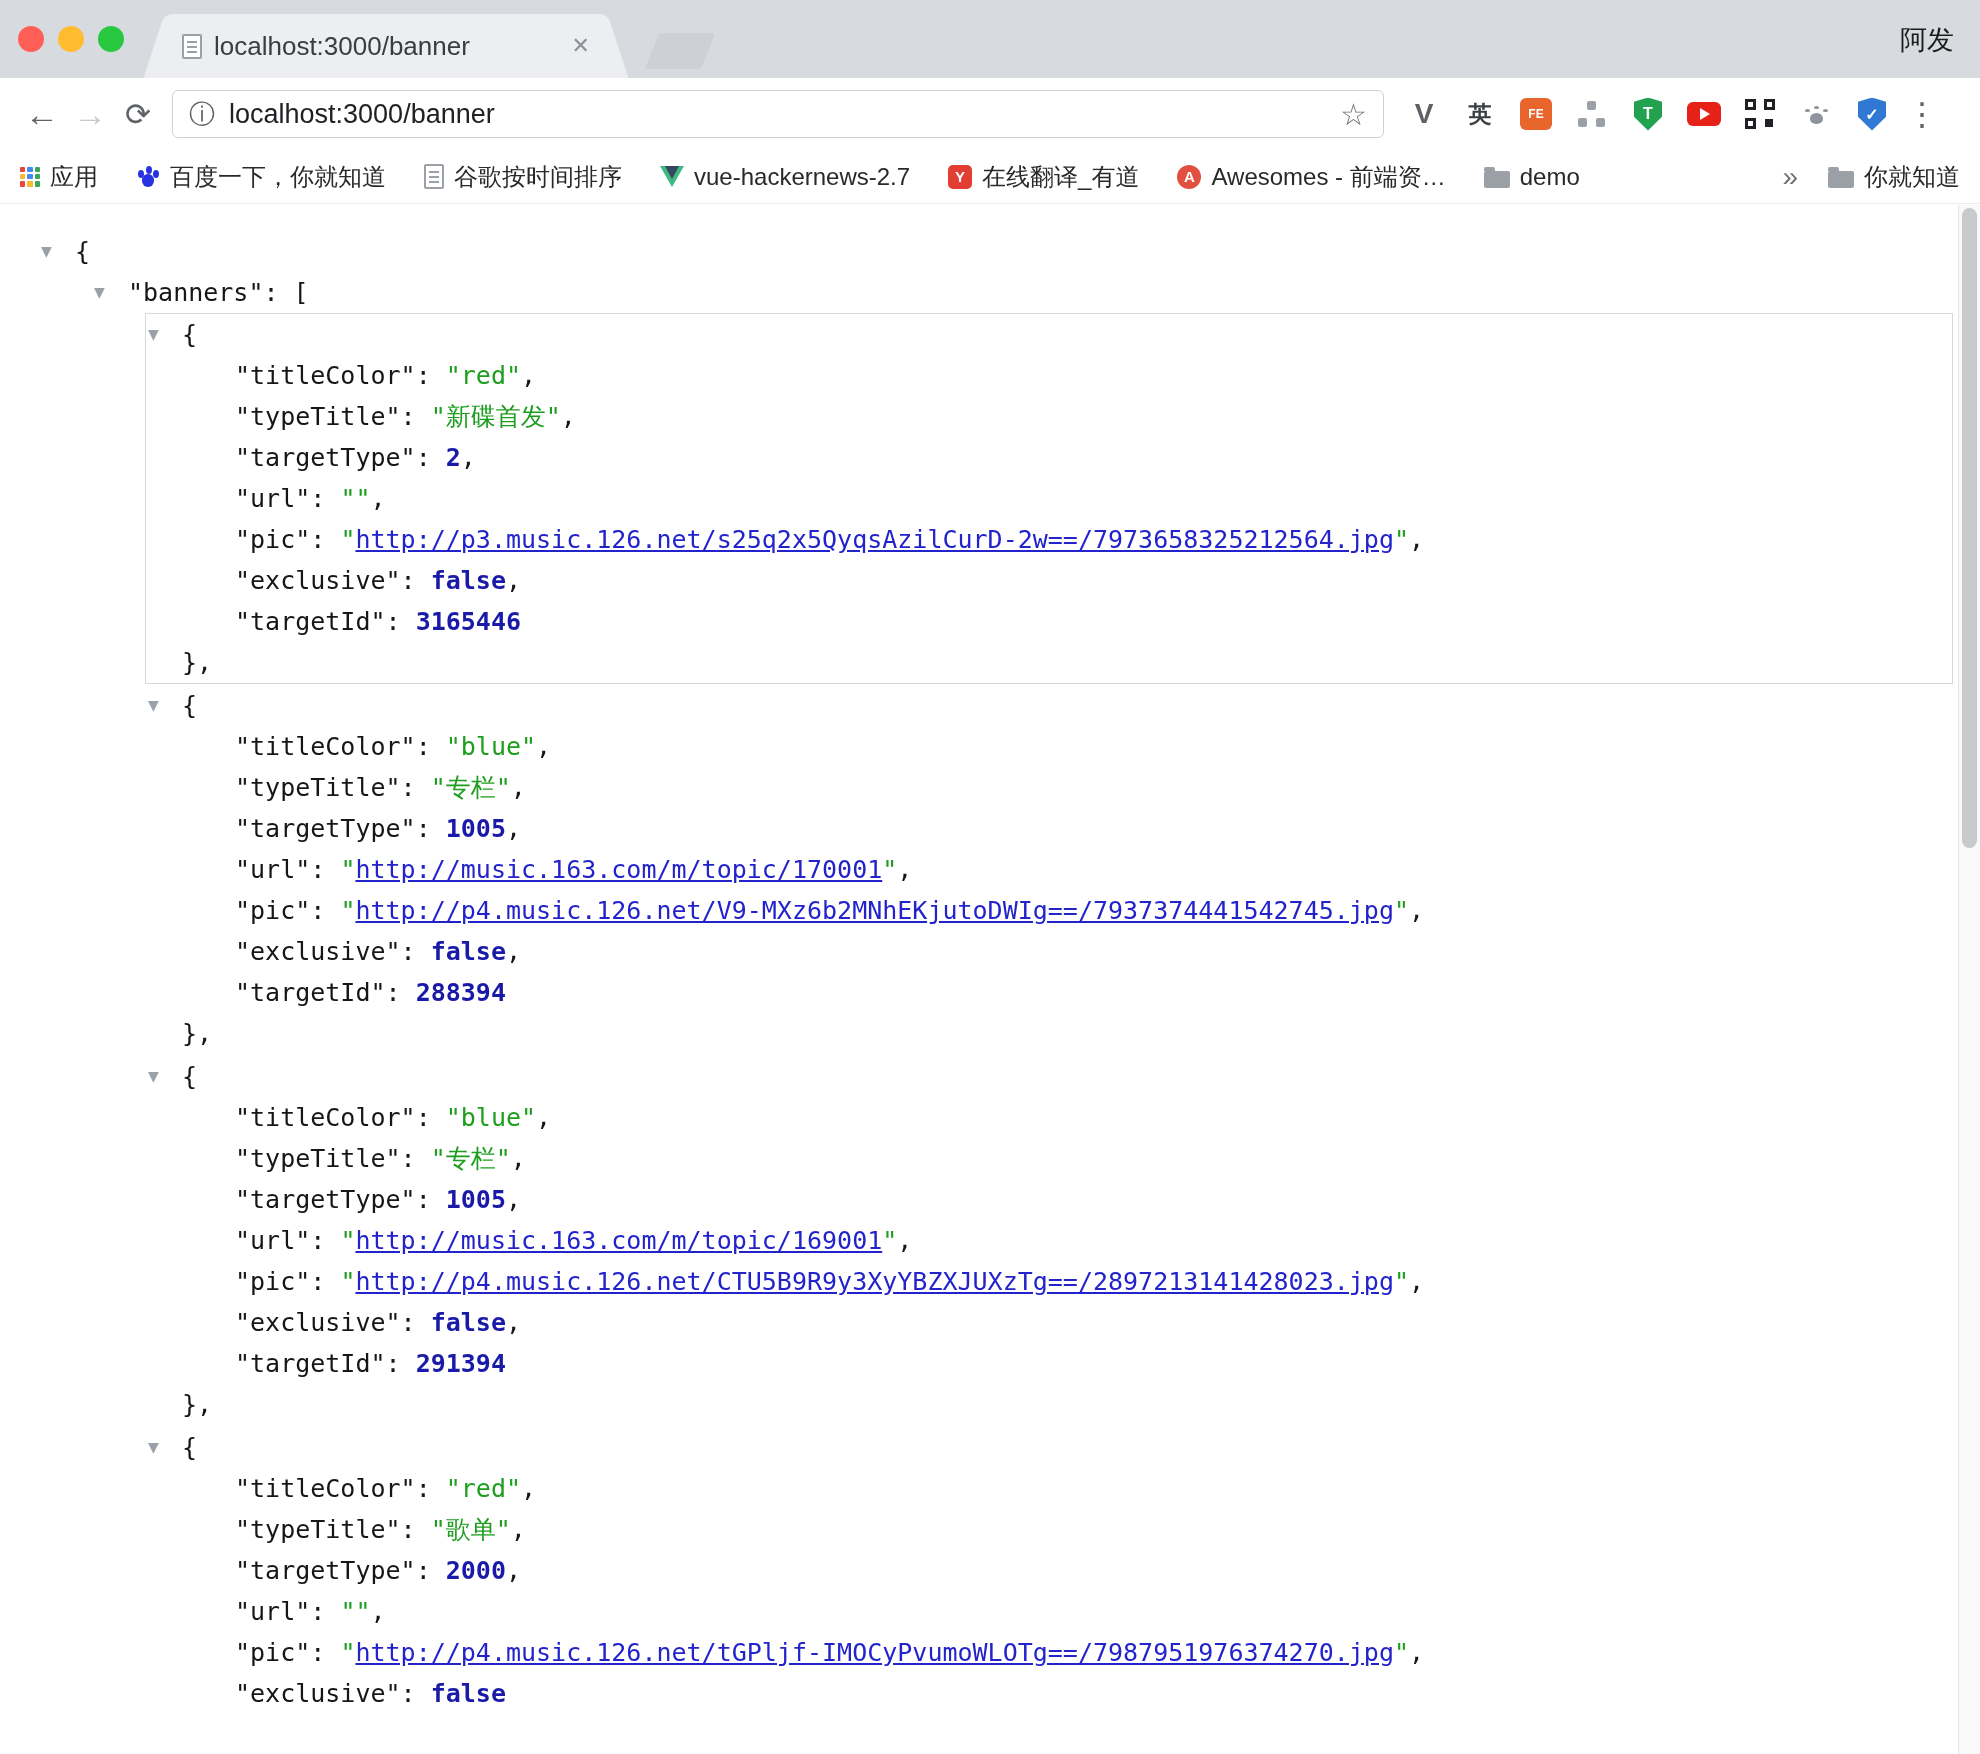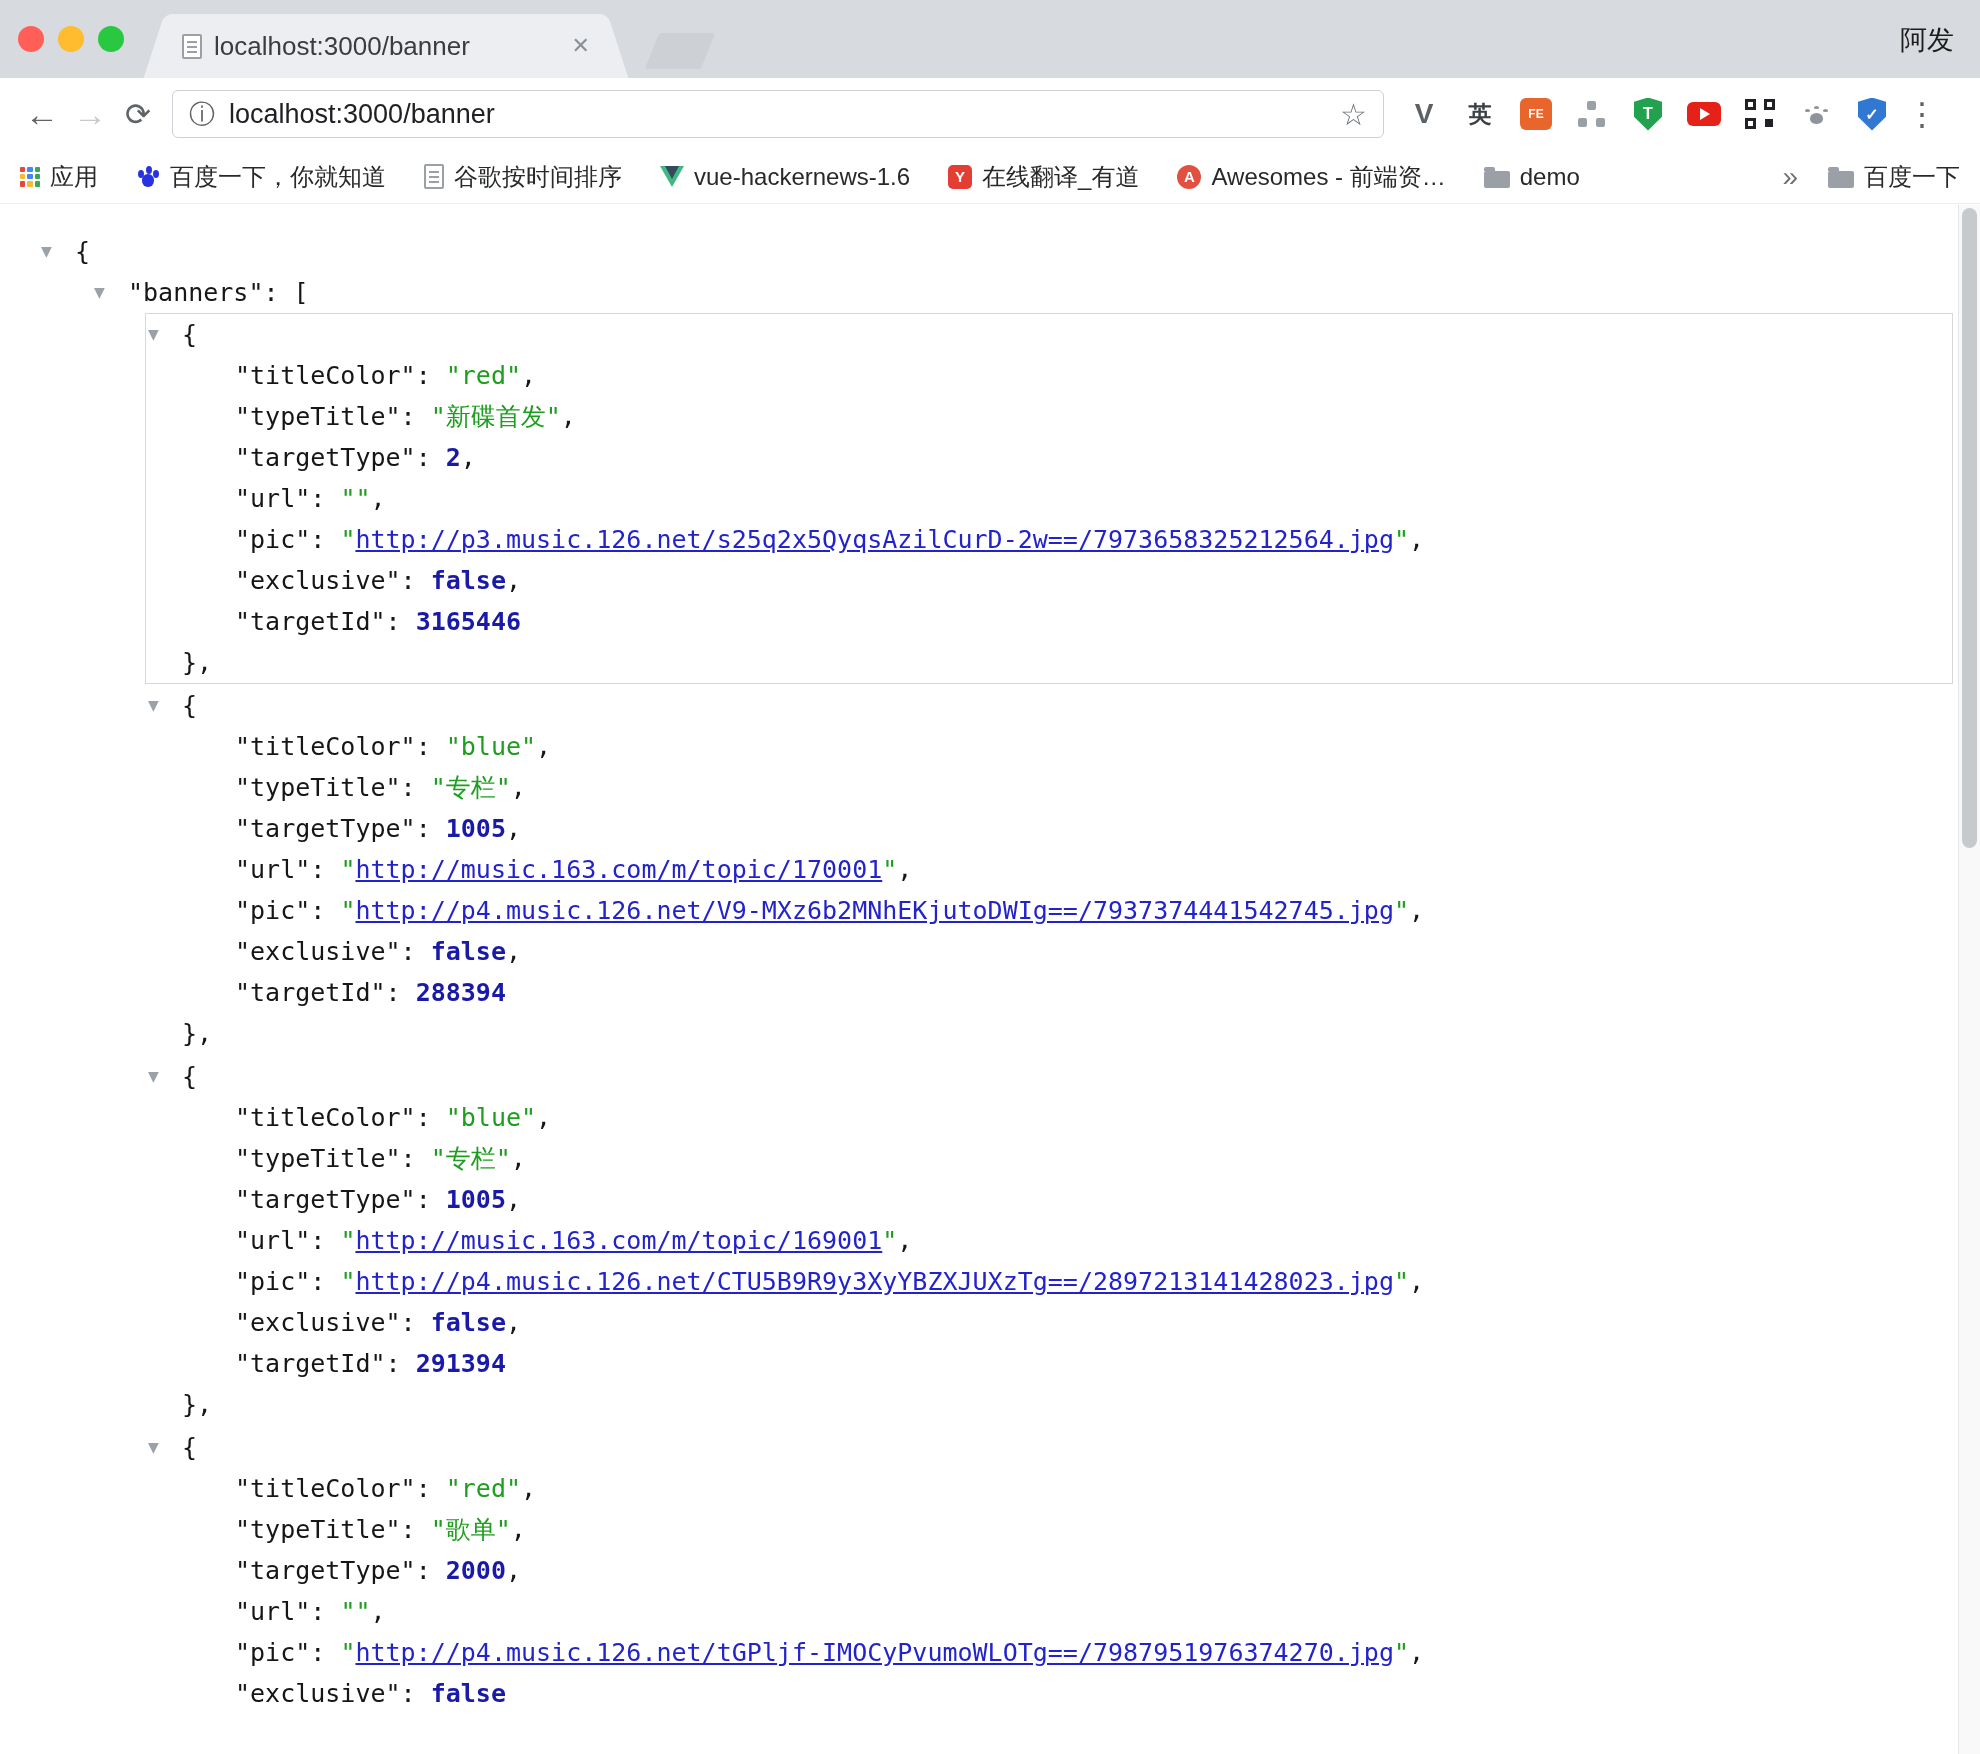--- a/index.html
+++ b/index.html
@@ -189,39 +189,39 @@
   </span>
   <span class="bm">
     <span class="page-icon"></span>
     <span>谷歌按时间排序</span>
   </span>
   <span class="bm">
     <span class="vue-icon">
         <b></b>
         <i></i>
       </span>
-    <span>vue-hackernews-1.6</span>
+    <span>vue-hackernews-2.7</span>
   </span>
   <span class="bm">
     <i class="youdao-icon">Y</i>
     <span>在线翻译_有道</span>
   </span>
   <span class="bm">
     <i class="awesomes-icon">A</i>
     <span>Awesomes - 前端资…</span>
   </span>
   <span class="bm">
     <span class="folder-icon"></span>
     <span>demo</span>
   </span>
   <span class="bm-right">
     <span class="overflow-chevron">»</span>
     <span class="bm">
       <span class="folder-icon"></span>
-      <span>百度一下</span>
+      <span>你就知道</span>
     </span>
   </span>
 </div>
 
 <div class="content">
   <div class="jsonwrap" id="json-root">
       <div class="jline" style="padding-left: 75px;"><span class="tri" style="left: 41px;">▼</span><span class="punc">{</span></div>
       <div class="jline" style="padding-left: 128px;"><span class="tri" style="left: 94px;">▼</span><span class="key">"banners"</span><span class="punc">: </span><span class="punc">[</span></div>
       <div class="obj-block boxed">
         <div class="jline" style="padding-left: 36px;"><span class="tri" style="left: 2px;">▼</span><span class="punc">{</span></div>

